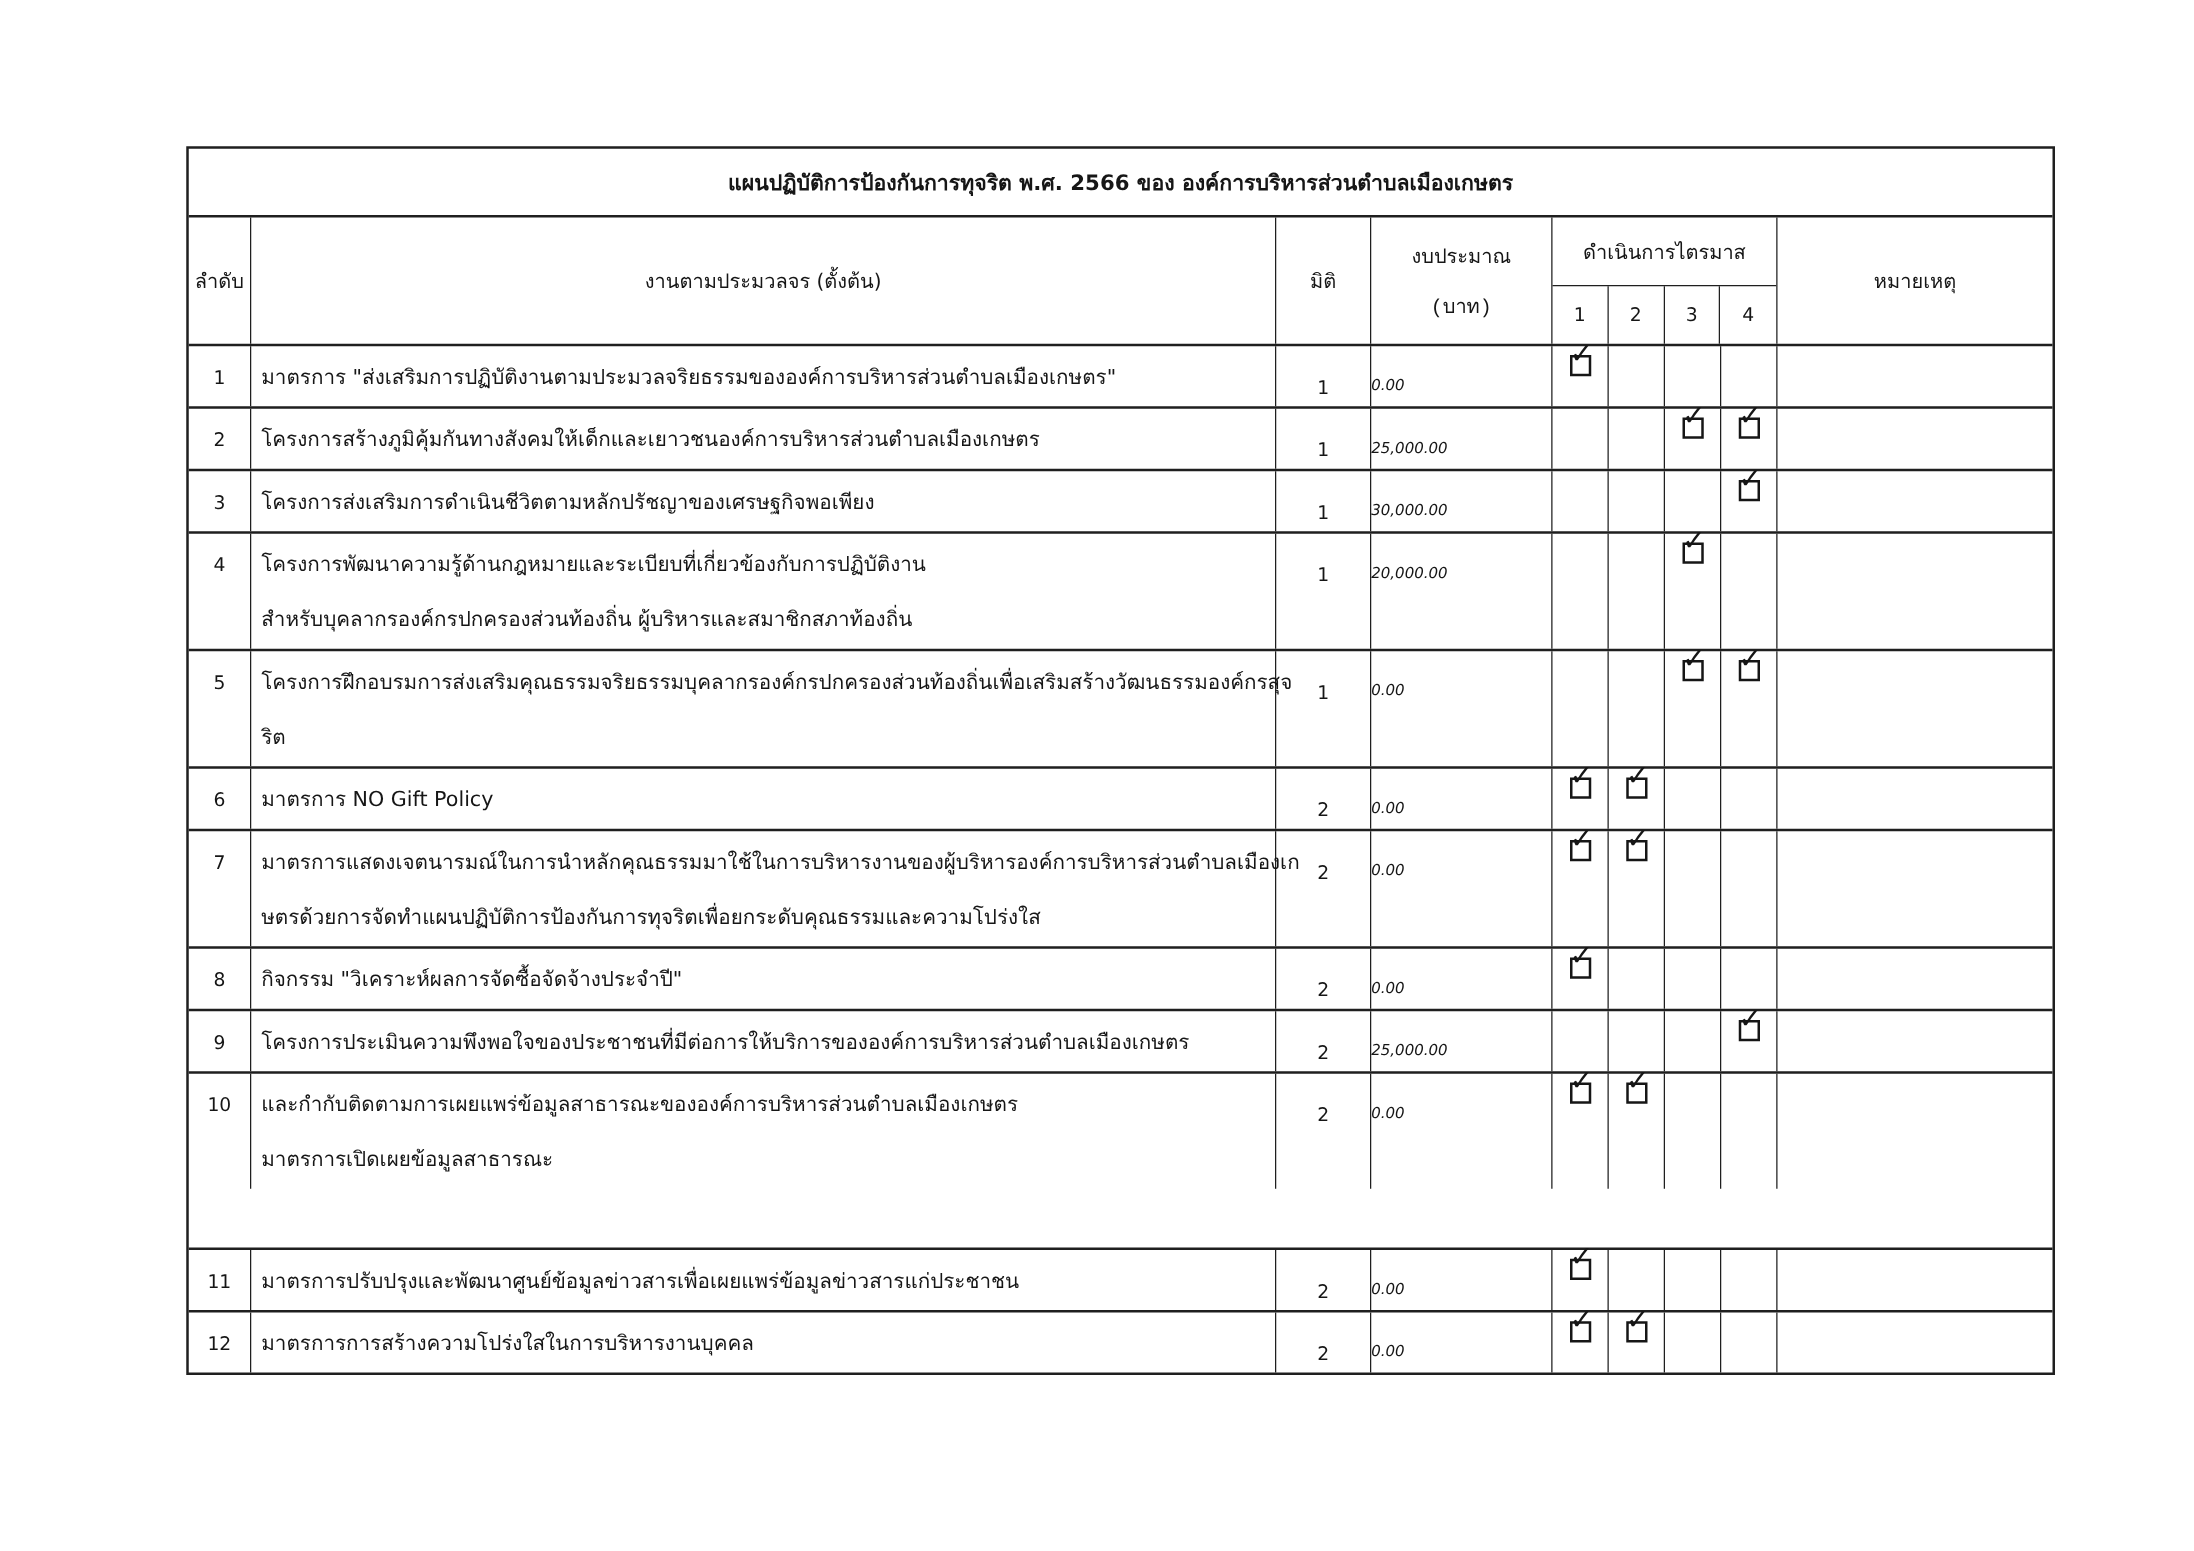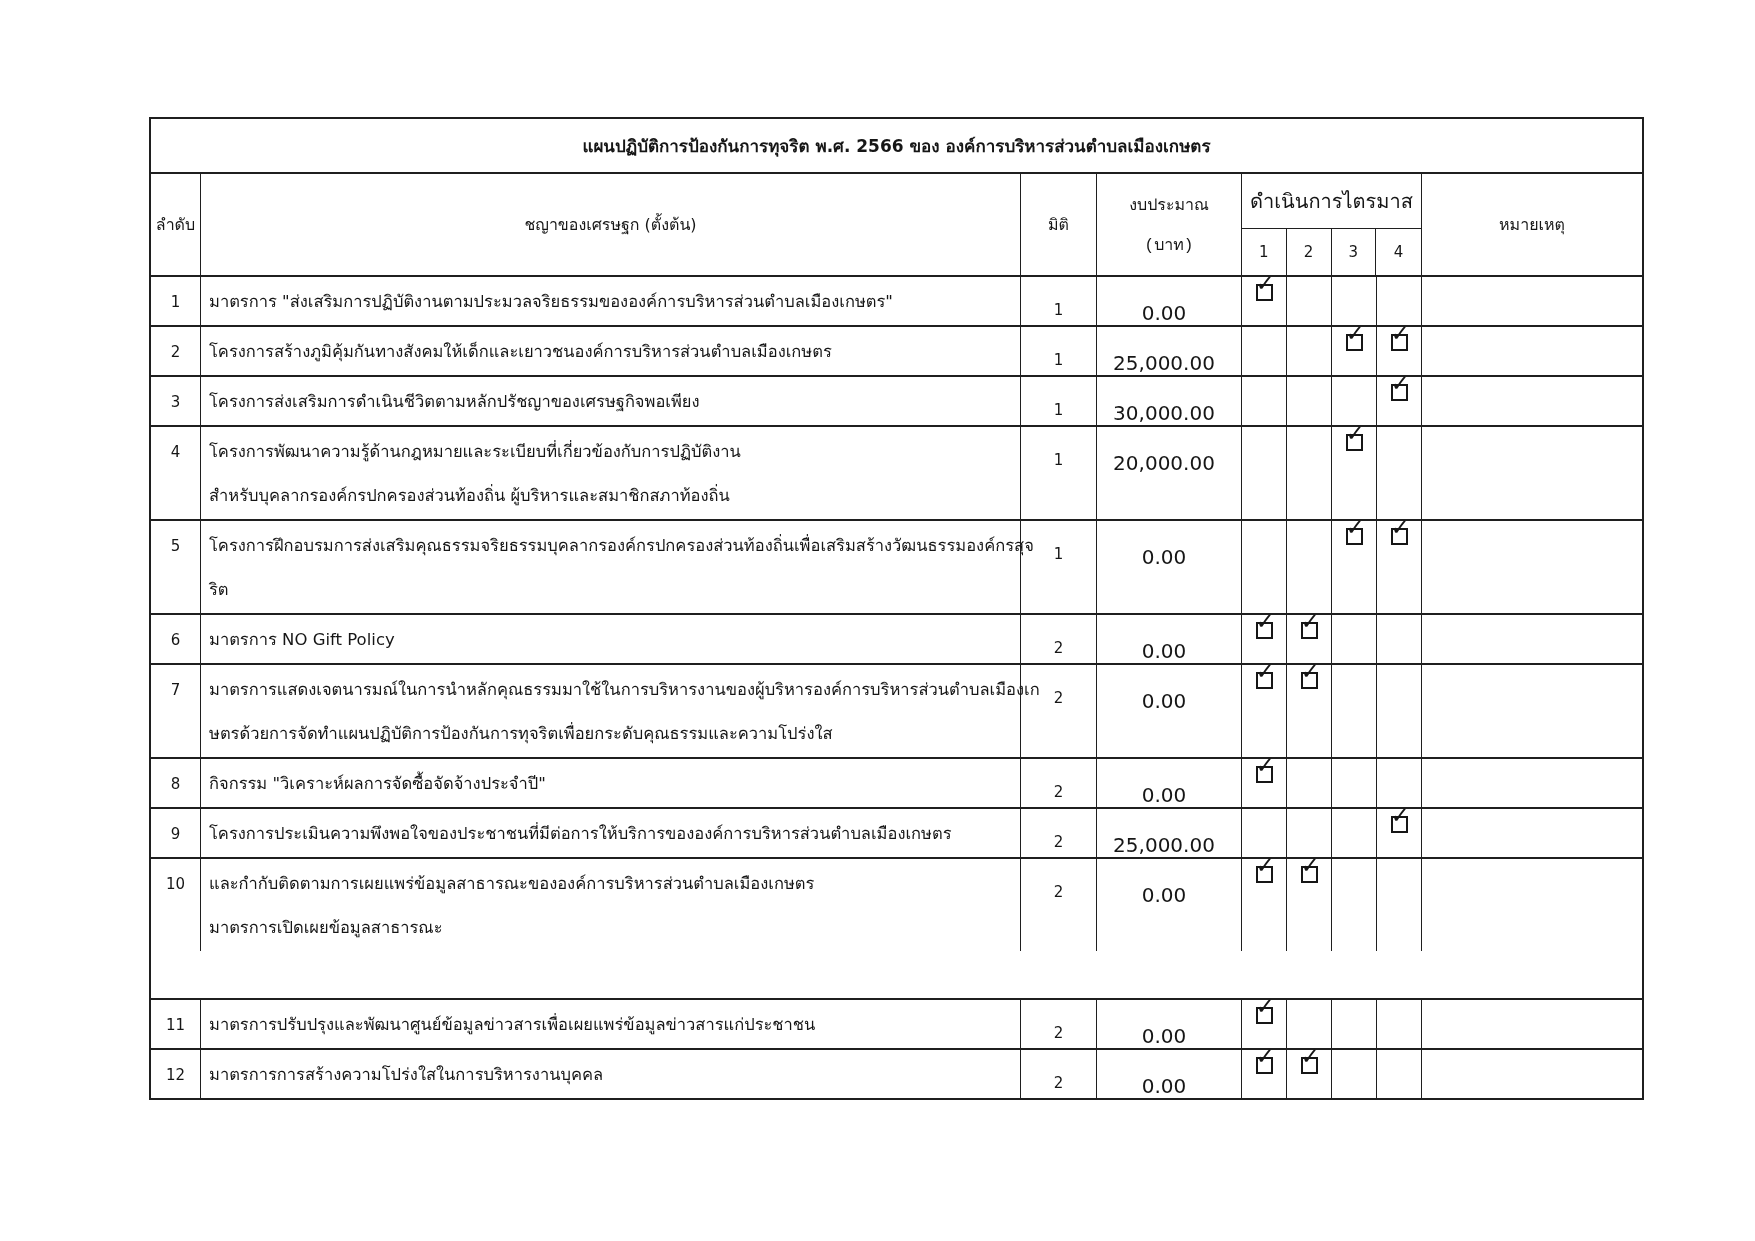--- a/index.html
+++ b/index.html
@@ -42,21 +42,21 @@
     border-right:1.5px solid var(--line);
     display:flex;align-items:center;justify-content:center;
     font-size:16px;text-align:center;
   }
   .hcell.budget{flex-direction:column;justify-content:space-around;padding:10px 0;box-sizing:border-box;font-family:Liberation Mono, monospace;}
   .hq{border-right:1.5px solid var(--line);display:flex;flex-direction:column;}
   .hq-label{
     height:55px;box-sizing:border-box;
     display:flex;align-items:center;justify-content:center;
     border-bottom:1.5px solid var(--line);
-    font-size:20px;
+    font-size:16px;
   }
   .hq-nums{flex:1;display:grid;grid-template-columns:repeat(4,1fr);}
   .hq-nums .qn{
     border-right:1.5px solid var(--line);
     display:flex;align-items:center;justify-content:center;
     font-size:15px;
   }
   .hq-nums .qn:last-child{border-right:none;}
   .hcell.remark{border-right:none;}
   
@@ -64,21 +64,21 @@
     display:grid;
     grid-template-columns:50px 820px 76px 145px 45px 45px 45px 45px 1fr;
     border-top:2px solid var(--line);
     box-sizing:border-box;
   }
   .c{border-right:1.5px solid var(--line);box-sizing:border-box;overflow:visible;}
   .c.no{text-align:center;font-size:15px;padding-top:16px;}
   .c.project{padding-left:8px;padding-top:2px;font-size:16.5px;}
   .c.project .pline{height:44px;display:flex;align-items:center;white-space:nowrap;}
   .c.dim{text-align:center;font-size:15px;padding-top:24px;}
-  .c.budget{text-align:center;font-size:20px;padding-top:24px;padding-right:10px;}
+  .c.budget{text-align:left;font-size:12px;padding-top:24px;padding-right:10px;font-style:italic;}
   .c.q{text-align:center;padding-top:7px;}
   .c.remark{border-right:none;}
   
   .cb{
     position:relative;display:inline-block;
     width:13px;height:13px;
     border:2px solid var(--ink);
     box-sizing:content-box;
   }
   .cb .tick{
@@ -88,21 +88,21 @@
 </style>
 </head>
 <body>
 
 <div class="doc-table">
 
   <div class="title-row">แผนปฏิบัติการป้องกันการทุจริต พ.ศ. 2566 ของ องค์การบริหารส่วนตำบลเมืองเกษตร</div>
 
   <div class="thead">
     <div class="hcell">ลำดับ</div>
-    <div class="hcell">ชญาของเศรษฐก (ตั้งต้น)</div>
+    <div class="hcell">งานตามประมวลจร (ตั้งต้น)</div>
     <div class="hcell">มิติ</div>
     <div class="hcell budget">
       <div>งบประมาณ</div>
       <div>(บาท)</div>
     </div>
     <div class="hq">
       <div class="hq-label">ดำเนินการไตรมาส</div>
       <div class="hq-nums">
         <div class="qn">1</div>
         <div class="qn">2</div>

